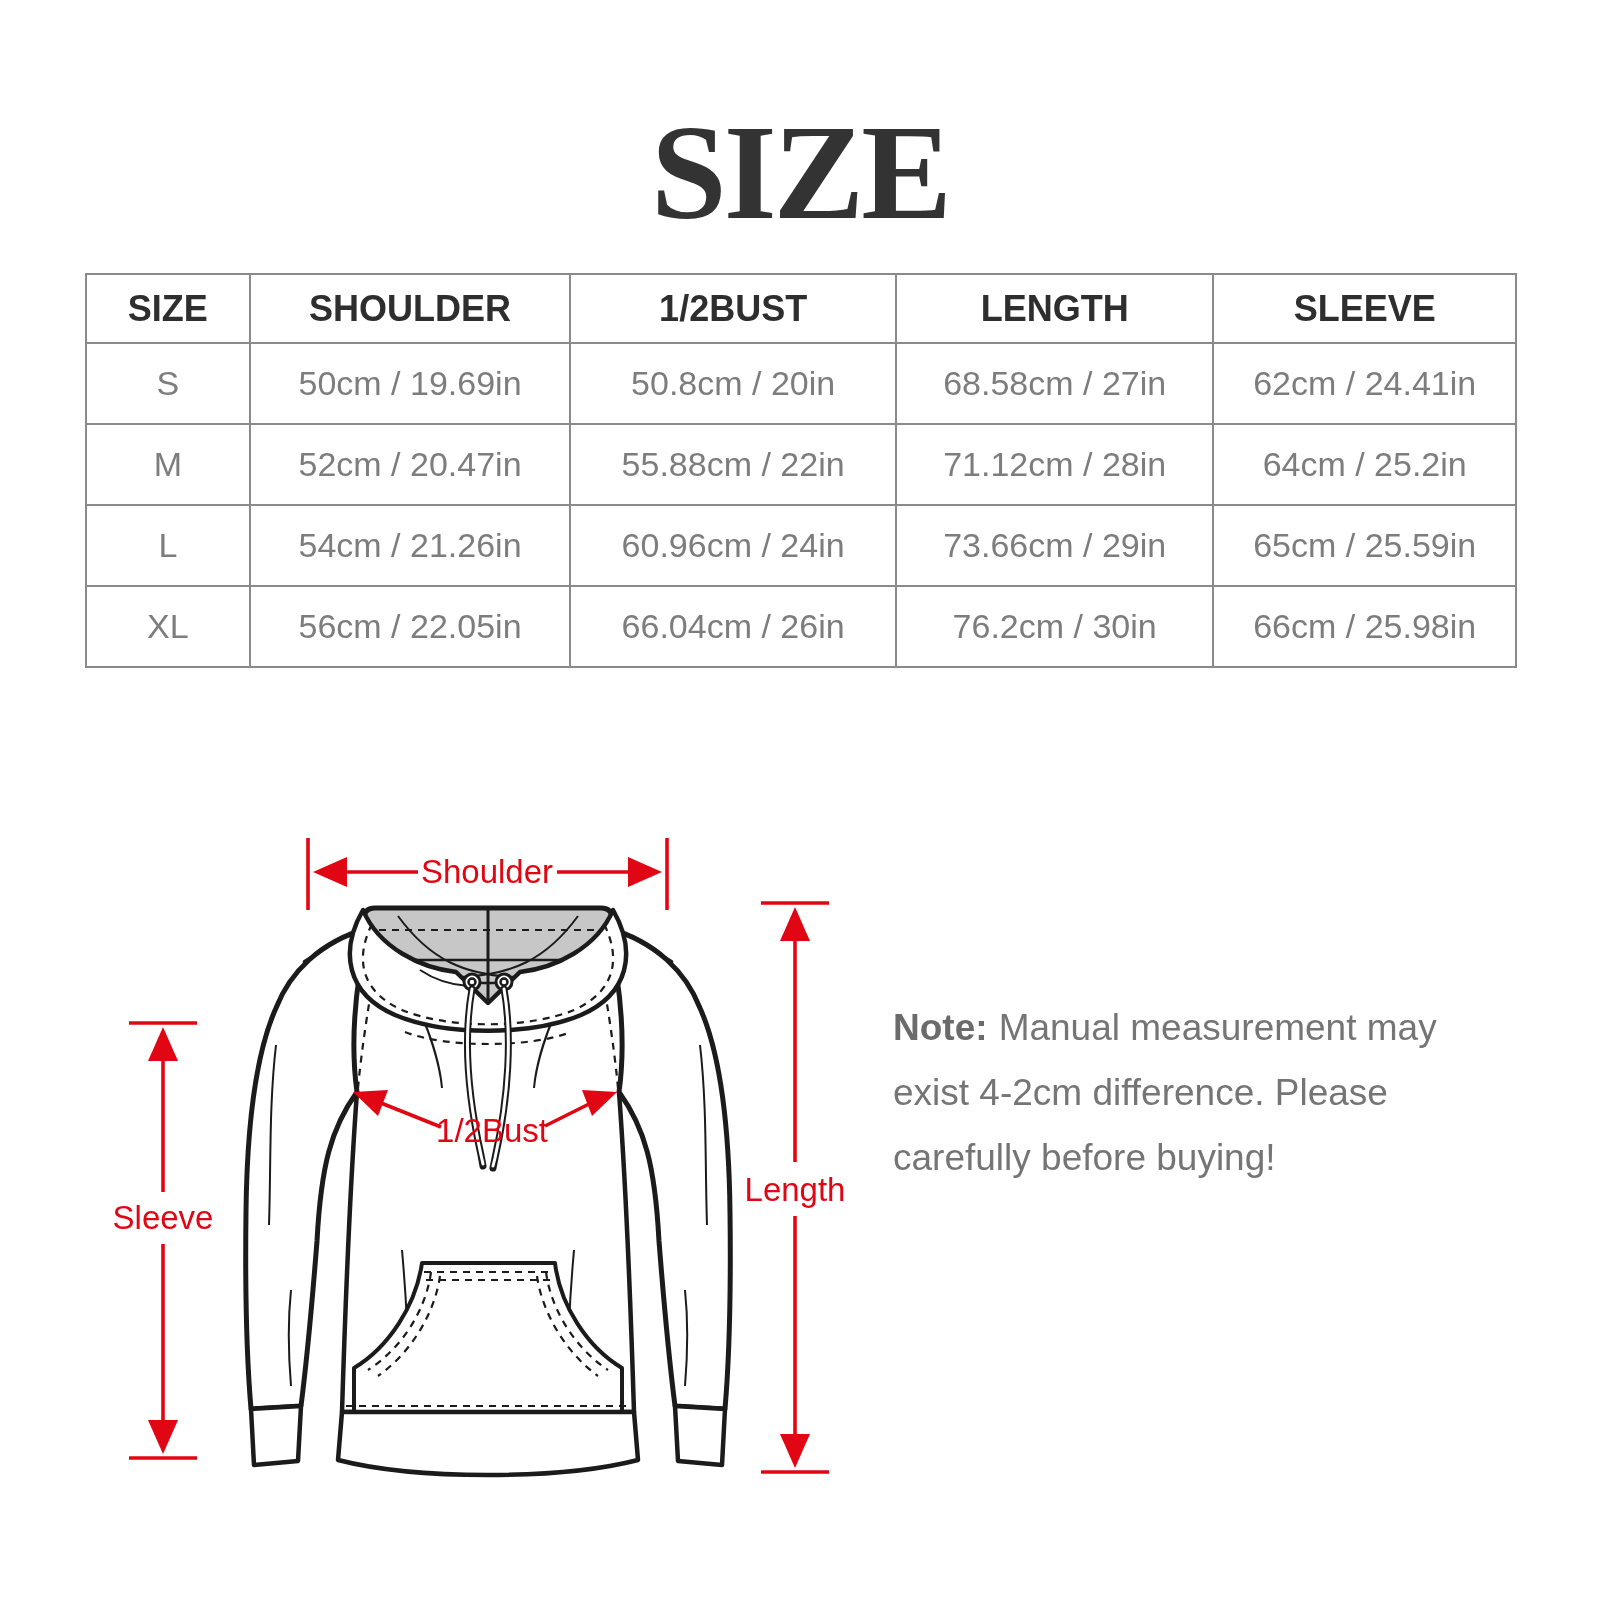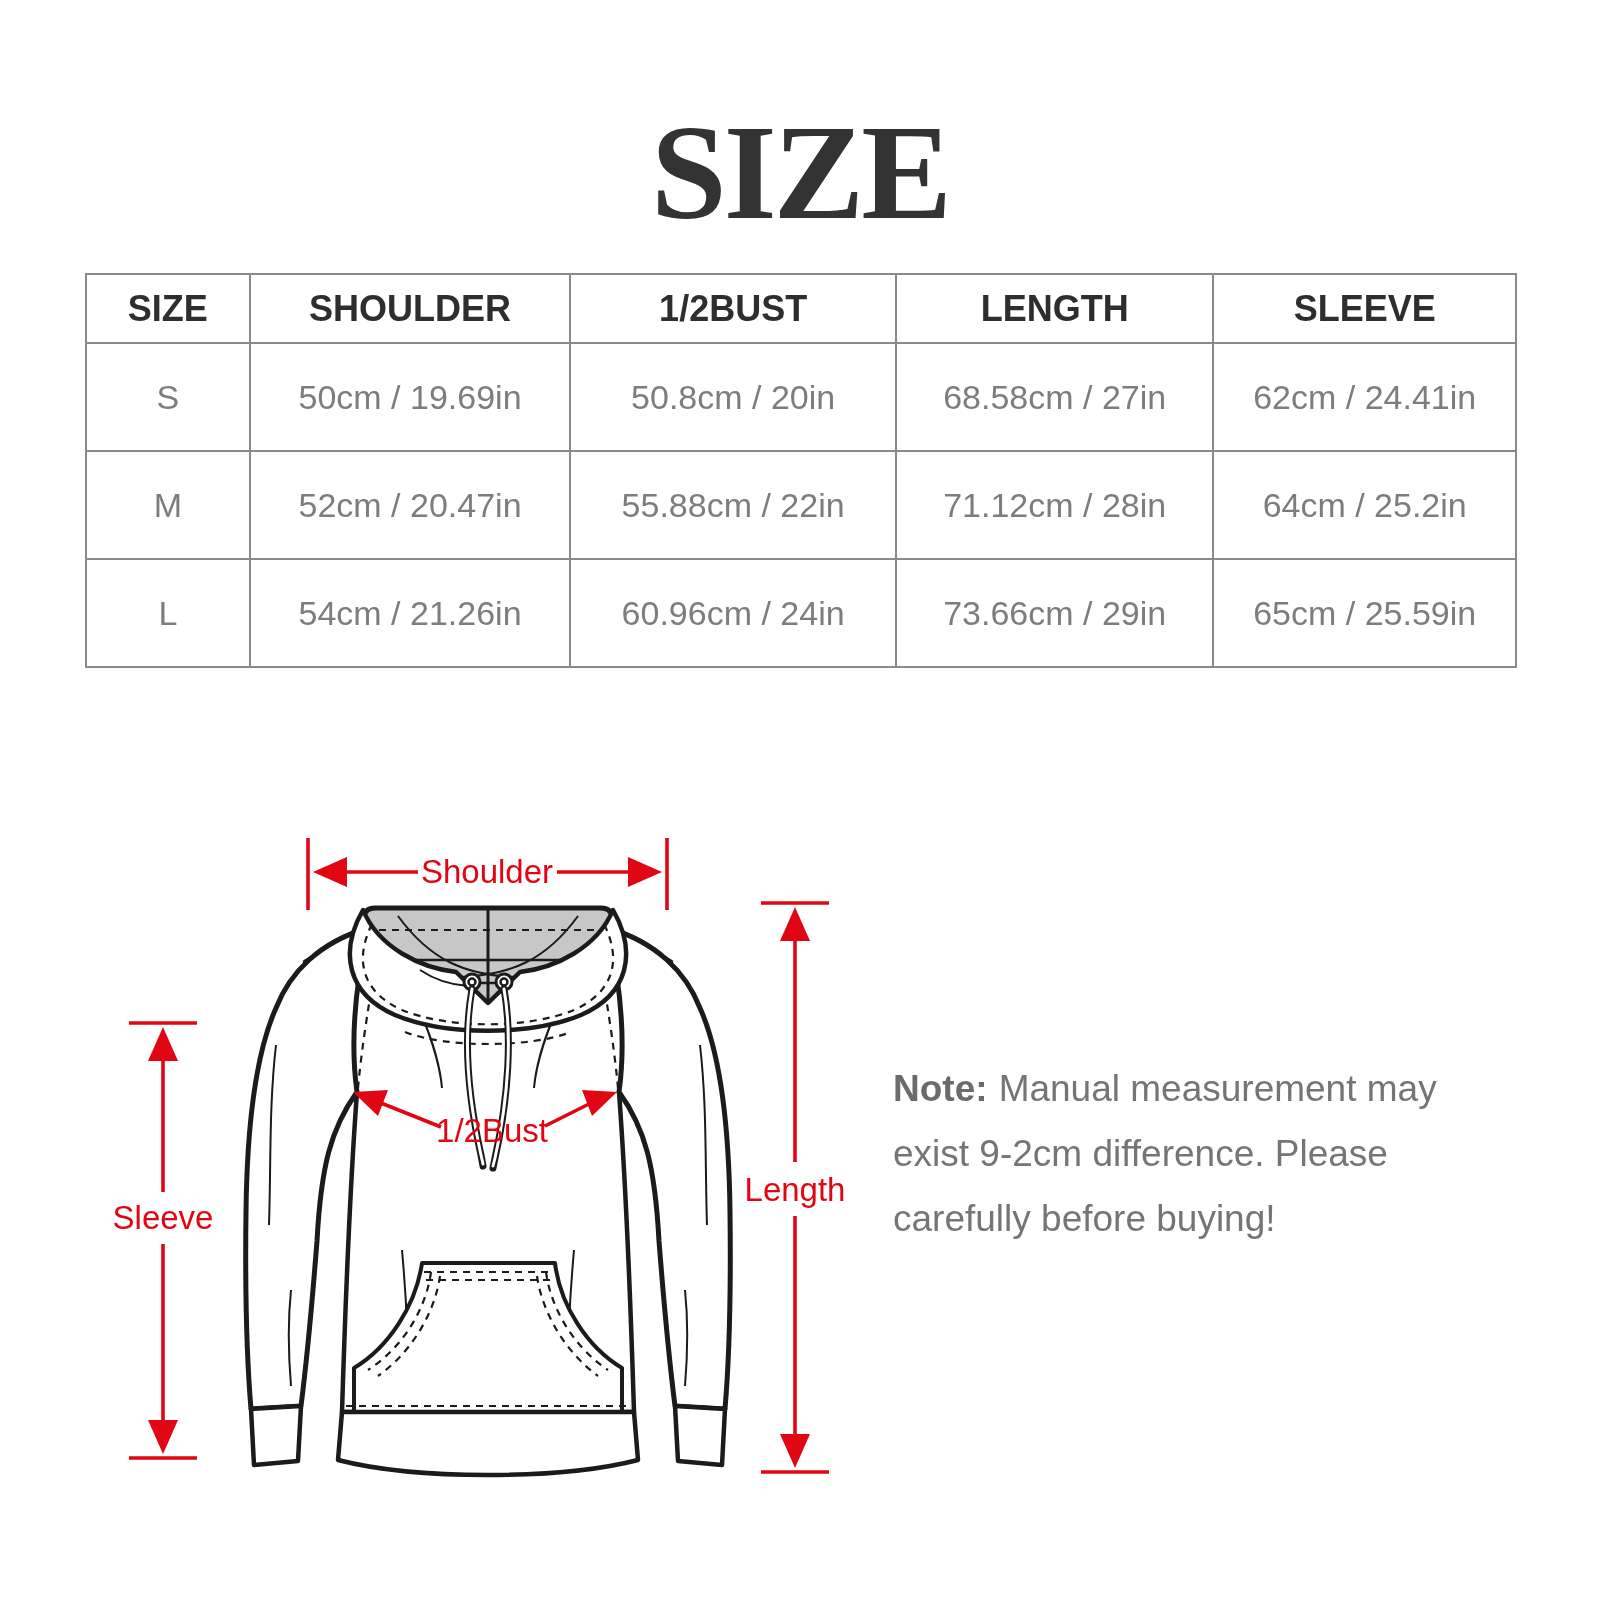--- a/index.html
+++ b/index.html
@@ -37,21 +37,21 @@
   td.size-cell{
     font-size:34px;font-weight:700;color:var(--text-dark);
   }
   table.size-table td{
     font-size:34px;font-weight:400;color:var(--text-gray);
   }
   .diagram{
     position:absolute;left:100px;top:820px;width:750px;height:750px;
   }
   .note{
-    position:absolute;left:893px;top:1056px;width:620px;
+    position:absolute;left:893px;top:995px;width:620px;
     font-size:37px;line-height:65px;color:#757575;white-space:nowrap;
   }
   .note-bold{font-weight:700;color:#6b6b6b;margin-right:0.30em;}
   svg text.red-label{
     font-family:"Liberation Sans",sans-serif;
     font-size:33px;fill:var(--accent-red);
   }
   .stitch{stroke:var(--ink);stroke-width:2.2;fill:none;stroke-dasharray:7 6;}
   .thin{stroke:var(--ink);stroke-width:2;fill:none;}
   .outline{stroke:var(--ink);fill:#ffffff;stroke-linejoin:round;}
@@ -97,20 +97,27 @@
         <td>71.12cm / 28in</td>
         <td>64cm / 25.2in</td>
       </tr>
       <tr>
         <td class="size-cell">L</td>
         <td>54cm / 21.26in</td>
         <td>60.96cm / 24in</td>
         <td>73.66cm / 29in</td>
         <td>65cm / 25.59in</td>
       </tr>
+      <tr>
+        <td class="size-cell">XL</td>
+        <td>56cm / 22.05in</td>
+        <td>66.04cm / 26in</td>
+        <td>76.2cm / 30in</td>
+        <td>66cm / 25.98in</td>
+      </tr>
     </tbody>
   </table>
 
   <svg class="diagram" viewBox="0 0 750 750">
 
     <g>
 
       <path class="outline" stroke-width="4.5" d="M268,108 L508,108 C530,118 552,130 571,142 L519,272 C527,380 531,495 534,592 L242,592 C245,495 249,380 257,272 L205,142 C224,130 246,118 268,108 Z"></path>
 
       <path class="stitch" d="M280,120 C270,175 262,225 258,268"></path>
@@ -202,17 +209,17 @@
       <path class="redline" d="M281,283 L341,307"></path>
       <path class="redline" d="M445,306 L489,284"></path>
       <polygon class="redfill" points="253,272 278,296 288,270"></polygon>
       <polygon class="redfill" points="517,272 492,296 482,270"></polygon>
       <text class="red-label" x="392" y="322" text-anchor="middle">1/2Bust</text>
     </g>
   </svg>
 
   <div class="note">
     <div class="note-line"><span class="note-bold">Note:</span><span>Manual measurement may</span></div>
-    <div class="note-line">exist 9-2cm difference. Please</div>
+    <div class="note-line">exist 4-2cm difference. Please</div>
     <div class="note-line">carefully before buying!</div>
   </div>
 
 </div>
 
 </body></html>

